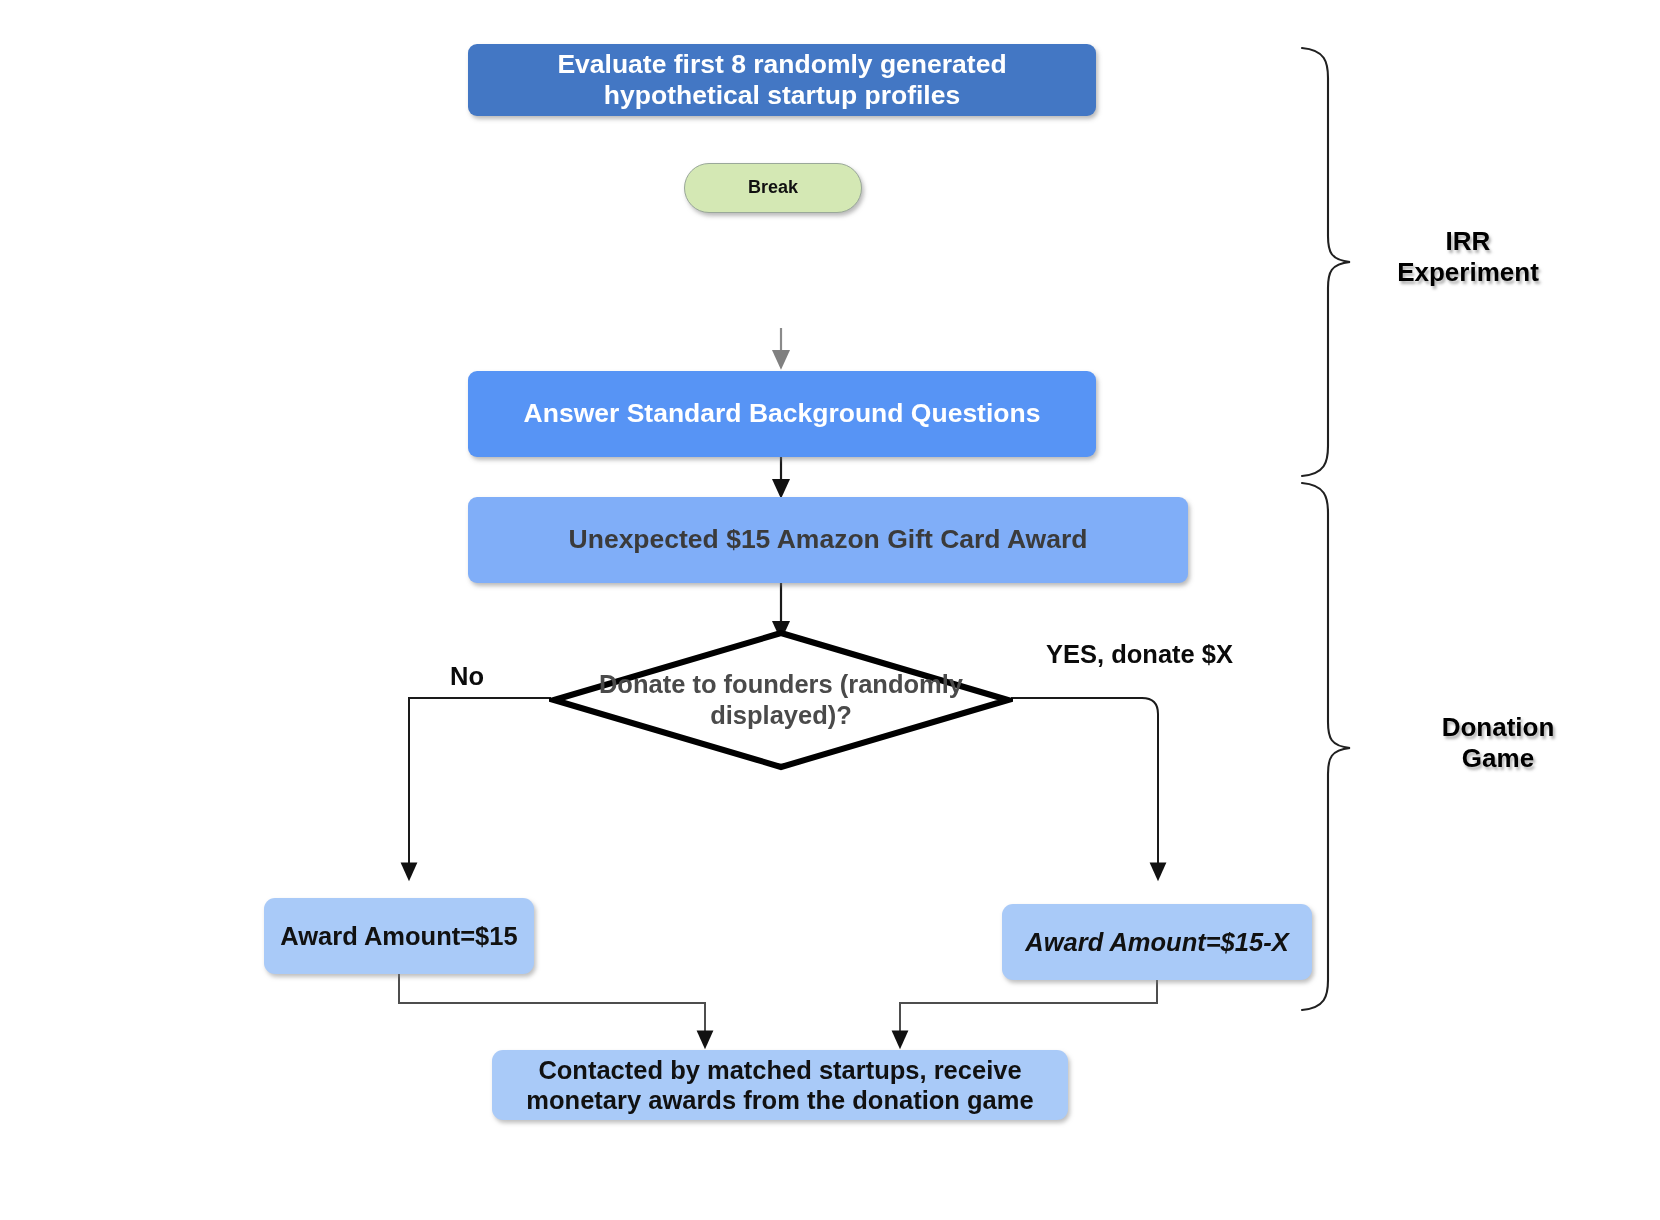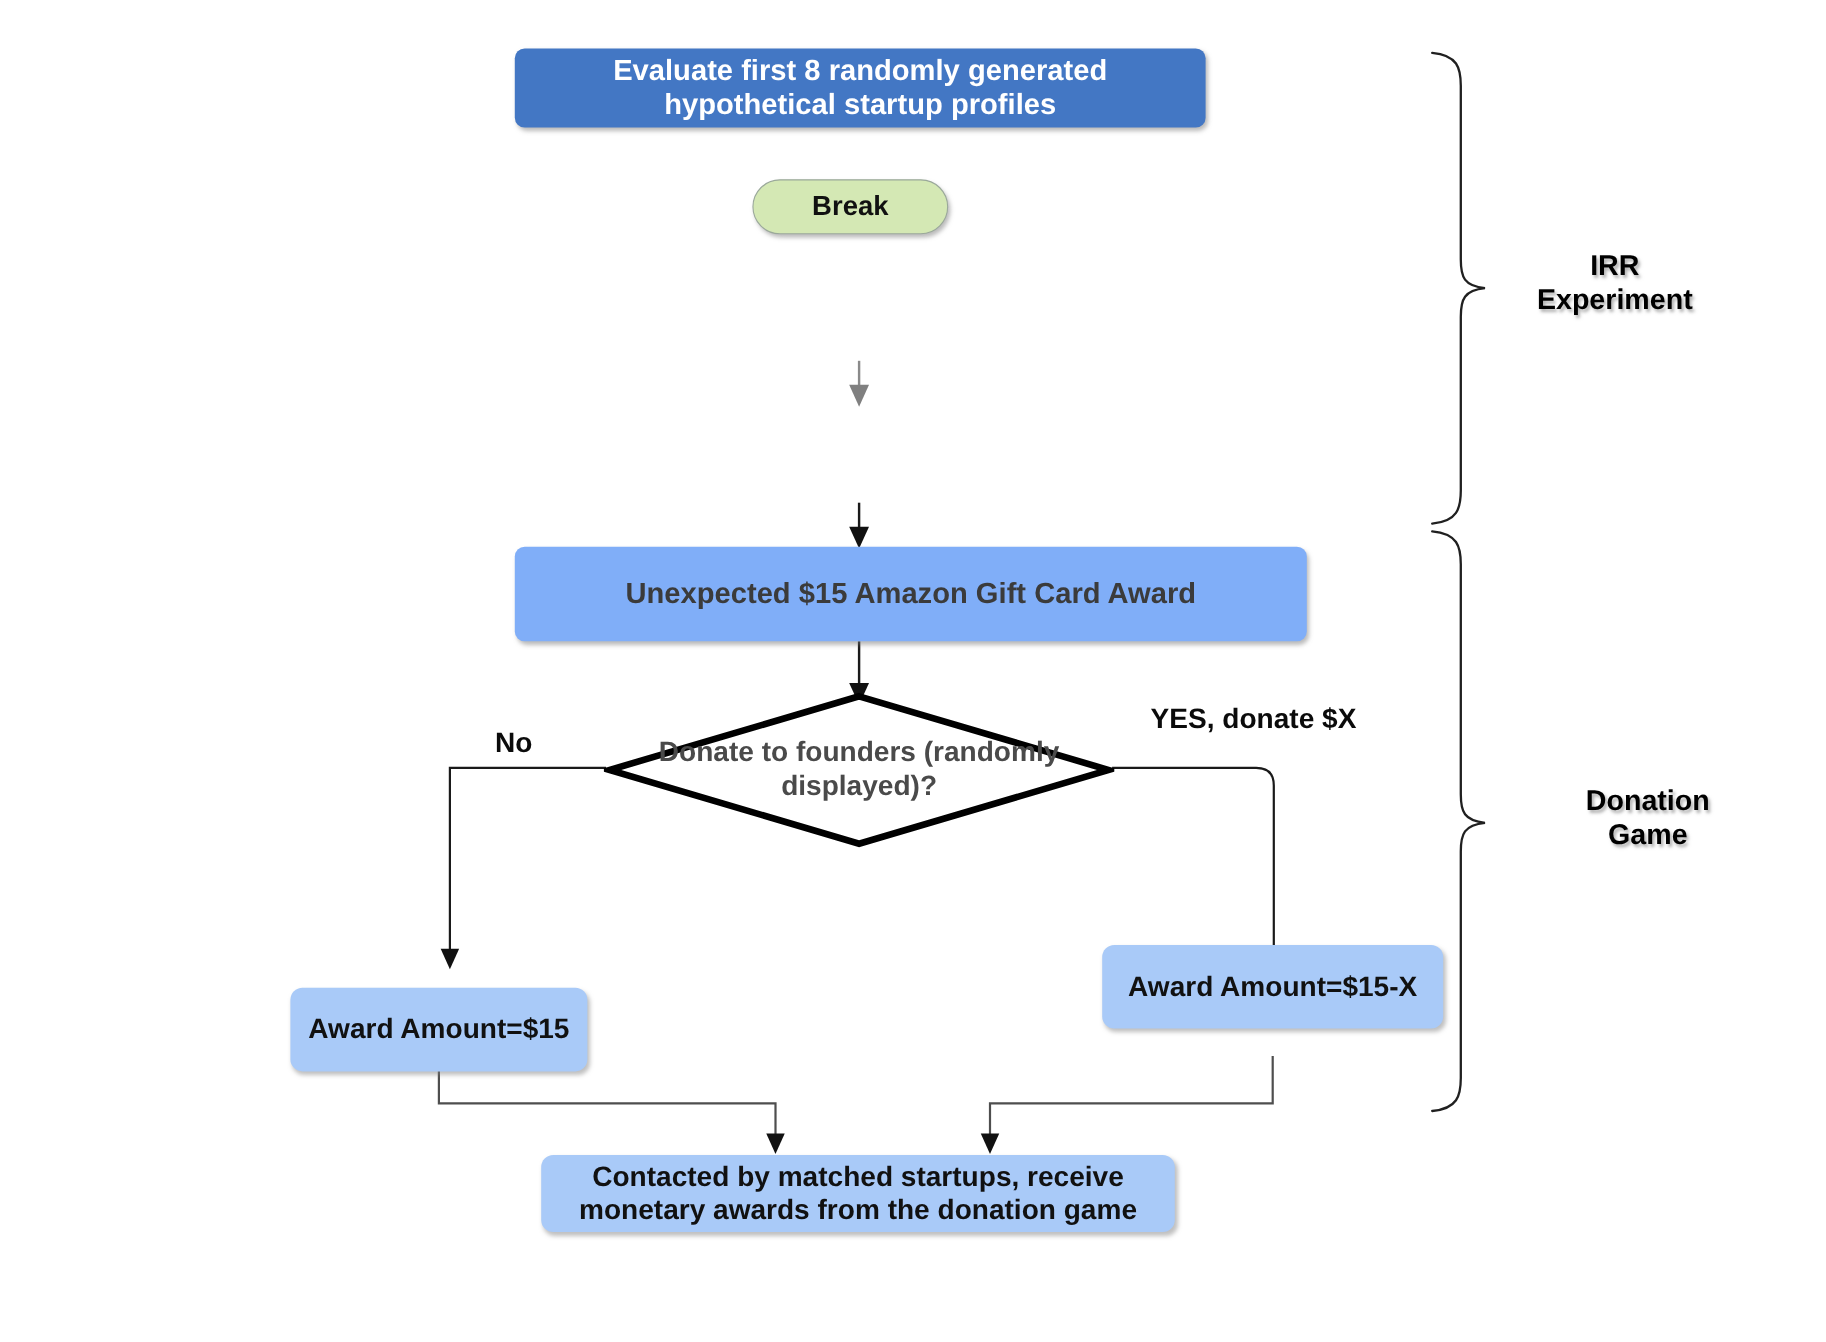--- a/index.html
+++ b/index.html
@@ -65,21 +65,21 @@
     border-radius: 11px;
     font-size: 25.5px;
     box-shadow: 2px 3px 4px rgba(130,130,130,0.50);
   }
   
   .pill {
     background: #d4e8b4;
     color: #111111;
     border: 1.6px solid #9aa89a;
     border-radius: 999px;
-    font-size: 25px;
+    font-size: 18px;
     box-shadow: 2px 3px 4px rgba(130,130,130,0.55);
   }
   
   .diamond-wrap {
     position: absolute;
     z-index: 3;
   }
   .diamond-wrap svg { display: block; }
   .diamond-label {
     position: absolute;
@@ -181,33 +181,34 @@
                L 1328,980
                C 1328,996 1325,1008 1302,1010" fill="none" stroke="#202020" stroke-width="2.1" stroke-linecap="round"></path>
     </g>
   </svg>
 
   <div class="node box-dark" style="left:468px; top:44px; width:628px; height:72px; padding:0 26px;">Evaluate first 8 randomly generated hypothetical startup profiles</div>
 
   <div class="node pill" style="left:684px; top:163px; width:178px; height:50px;">Break</div>
 
 
+  <div class="node box-mid" style="left:468px; top:371px; width:628px; height:86px; padding:0 26px;">Answer Standard Background Questions</div>
 
   <div class="node box-light" style="left:468px; top:497px; width:720px; height:86px; padding:0 26px;">Unexpected $15 Amazon Gift Card Award</div>
 
   <div class="diamond-wrap" style="left:549px; top:628px; width:464px; height:144px;">
     <svg width="464" height="144" viewBox="0 0 464 144" xmlns="http://www.w3.org/2000/svg">
       <polygon points="232,5 459,72 232,139 5,72" fill="#ffffff" stroke="#000000" stroke-width="6" stroke-linejoin="miter"></polygon>
     </svg>
     <div class="diamond-label">Donate to founders (randomly displayed)?</div>
   </div>
 
   <div class="node box-pale" style="left:264px; top:882px; width:270px; height:76px;margin-top:16px;">Award Amount=$15</div>
 
-  <div class="node box-pale" style="left:1002px; top:859px; width:310px; height:76px;">Award Amount=$15-X</div>
+  <div class="node box-pale" style="left:1002px; top:904px; width:310px; height:76px;font-style:italic;">Award Amount=$15-X</div>
 
   <div class="node box-pale" style="left:492px; top:1050px; width:576px; height:70px; padding:0 20px;">Contacted by matched startups, receive monetary awards from the donation game</div>
 
   <div class="edge-label" style="left:450px; top:662px;">No</div>
 
   <div class="edge-label" style="left:1021px; top:640px;margin-left:25px;">YES, donate $X</div>
 
   <div class="group-label" style="left:1408px; top:712px; width:180px;">Donation
 Game</div>
 

